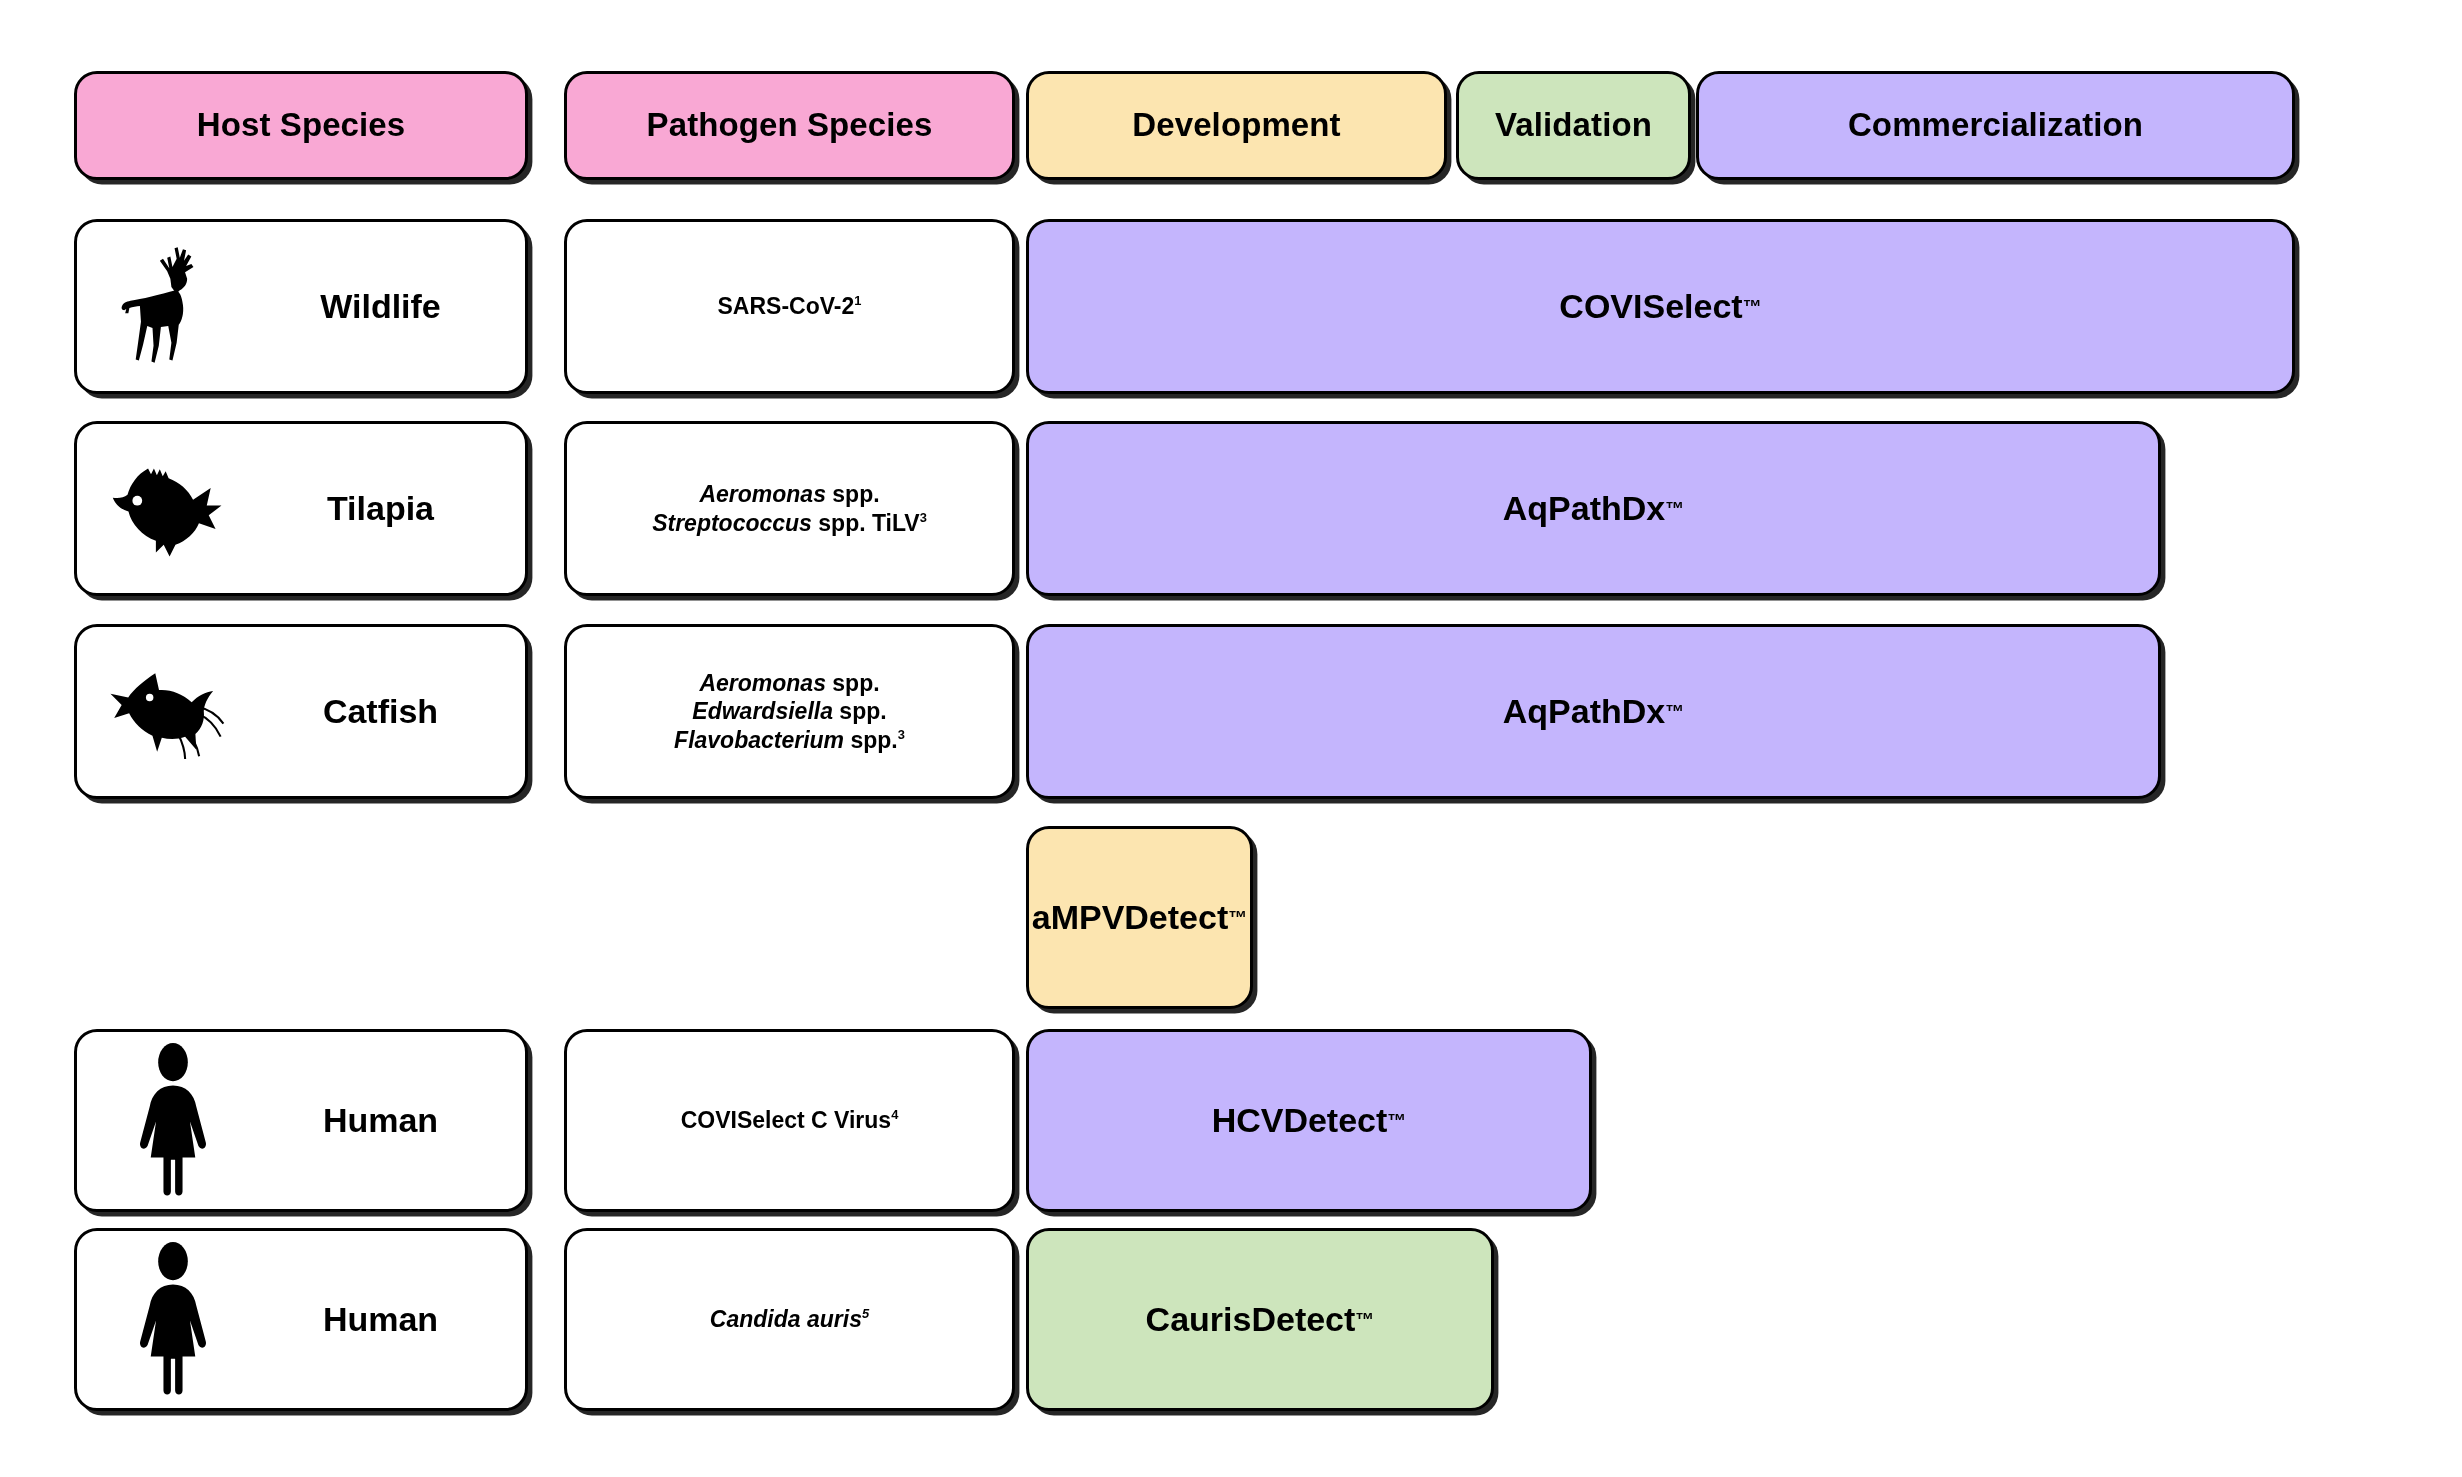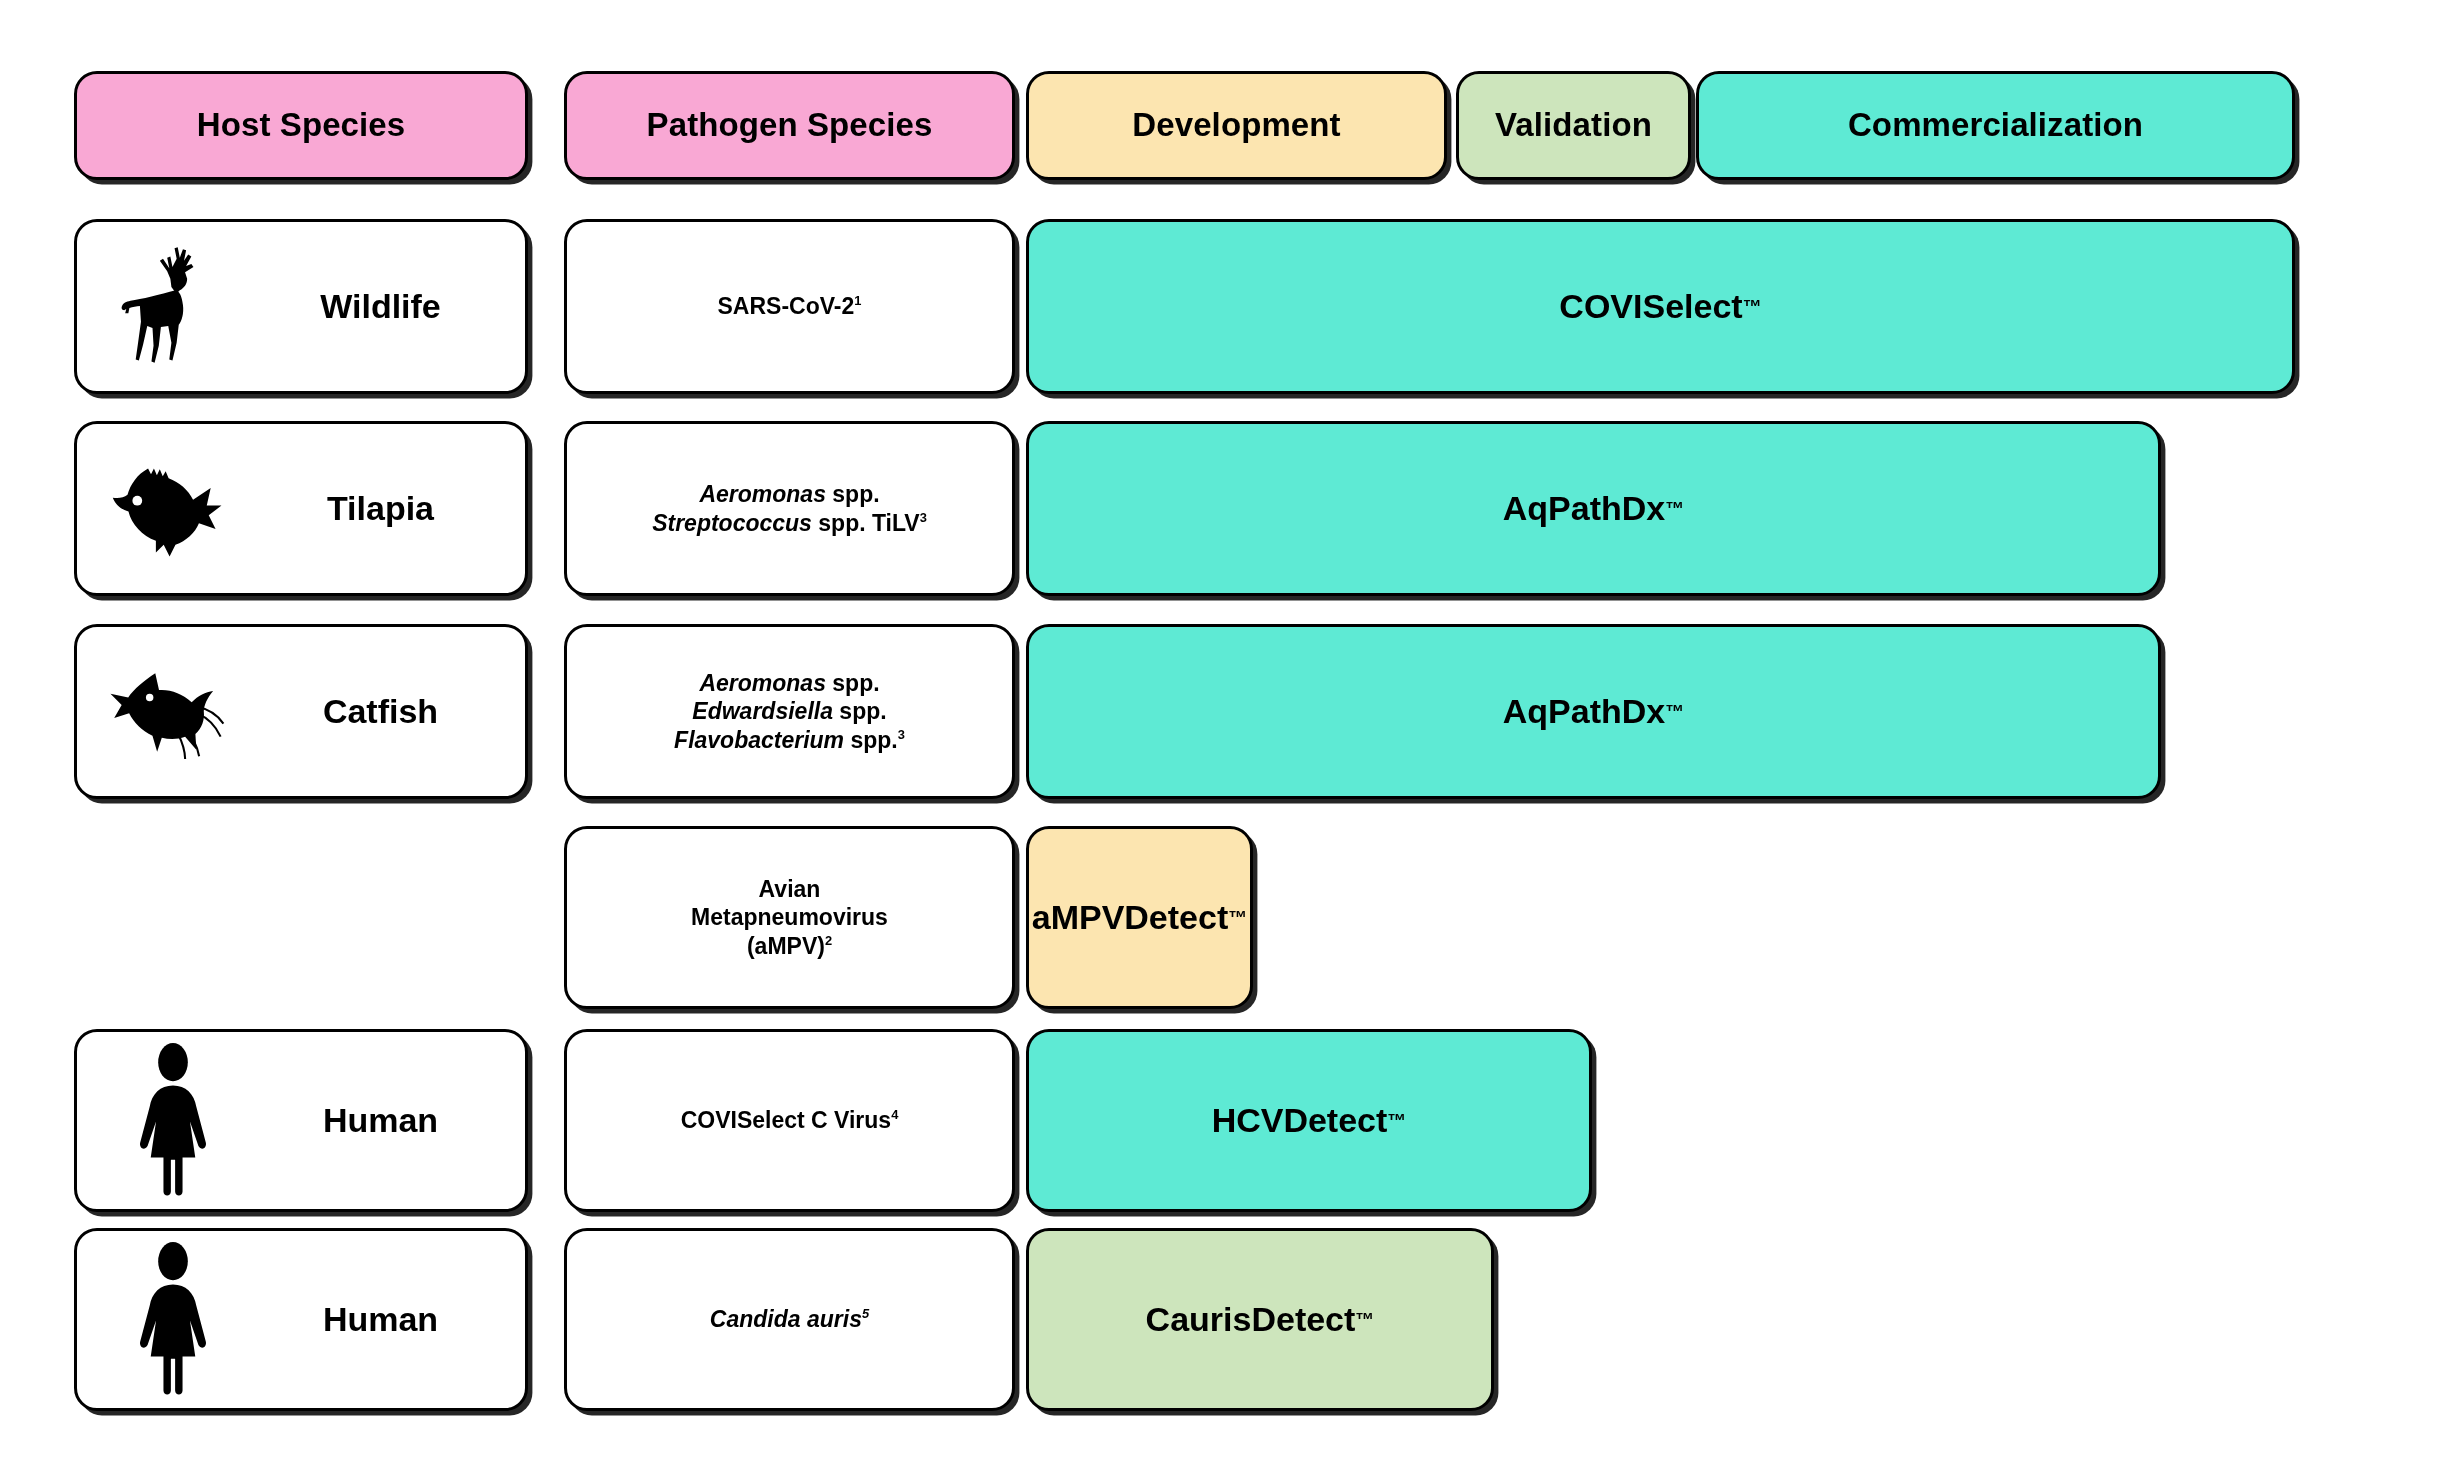--- a/index.html
+++ b/index.html
@@ -38,21 +38,21 @@
     box-shadow: 4.9px 4.9px 0 -0.5px rgba(0,0,0,0.85);
   }
 
   .header-card {
     font-size: 33px;
     letter-spacing: 0.1px;
   }
   .gray   { background: #f9a8d4; }
   .yellow { background: #fce5b0; }
   .green  { background: #cde5bc; }
-  .pink   { background: #5eead4; }
+  .pink   { background: #c4b5fd; }
 
   
   .host-card {
     justify-content: flex-start;
     padding-left: 22px;
   }
   .host-icon {
     width: 148px;
     height: 137px;
     flex: 0 0 148px;
@@ -194,31 +194,20 @@
       <span class="gen">Flavobacterium</span><span class="rom"> spp.</span><sup>3</sup>
     </div>
   </div>
 
   <div class="card product-bar pink" style="left:1026px; top:624px; width:1135px; height:175px;">
     <span>AqPathDx</span>
       <span class="tm">™</span>
   </div>
 
 
-  <div class="card pathogen-card" style="left:564px; top:826px; width:451px; height:183px;">
-    <div class="path-line">
-      <span>Avian</span>
-    </div>
-    <div class="path-line">
-      <span>Metapneumovirus</span>
-    </div>
-    <div class="path-line">
-      <span>(aMPV)</span><sup>2</sup>
-    </div>
-  </div>
 
   <div class="card product-bar yellow" style="left:1026px; top:826px; width:227px; height:183px;">
     <span>aMPVDetect</span>
       <span class="tm">™</span>
   </div>
 
   <div class="card host-card" style="left:74px; top:1029px; width:454px; height:183px;">
     <span class="host-icon">
       <svg viewBox="0 0 90 150" width="98" height="159" aria-hidden="true">
         <ellipse cx="45" cy="20" rx="14" ry="18" fill="#000"></ellipse>

